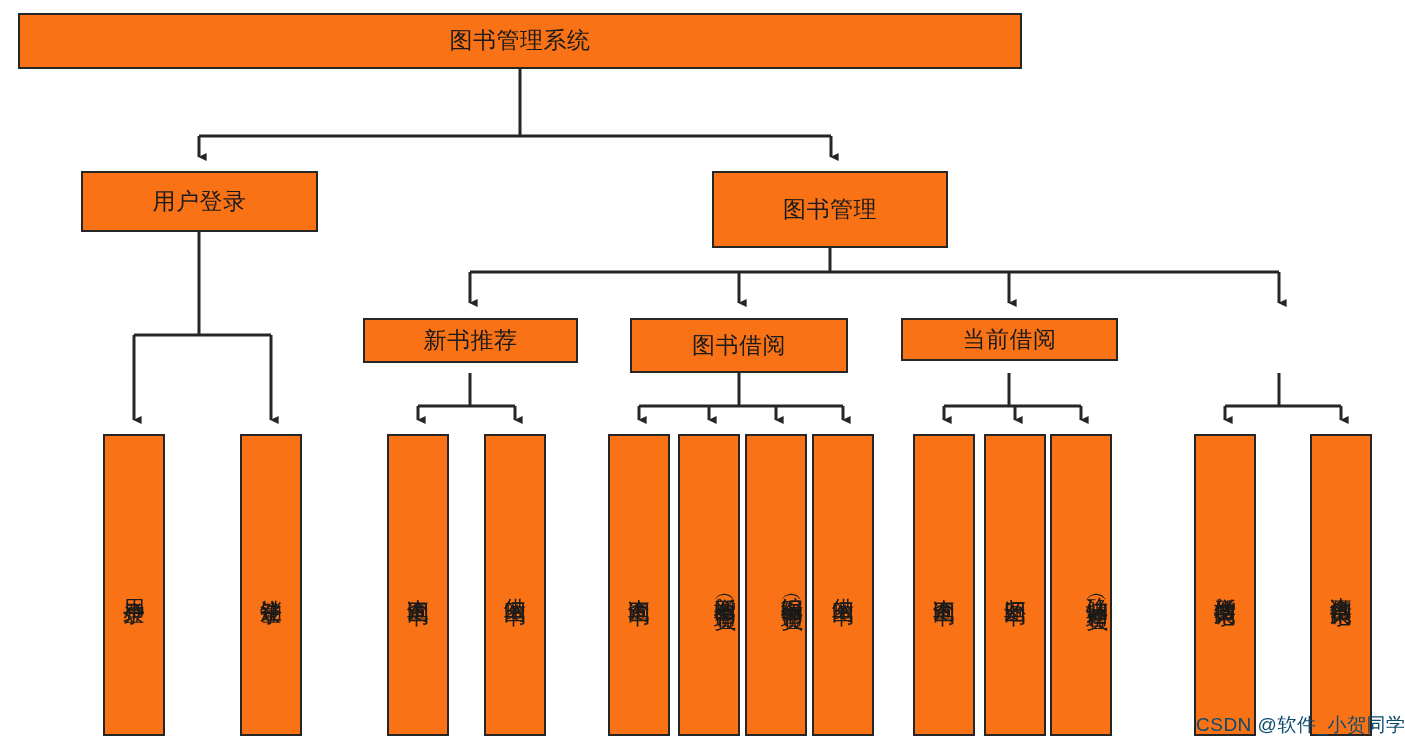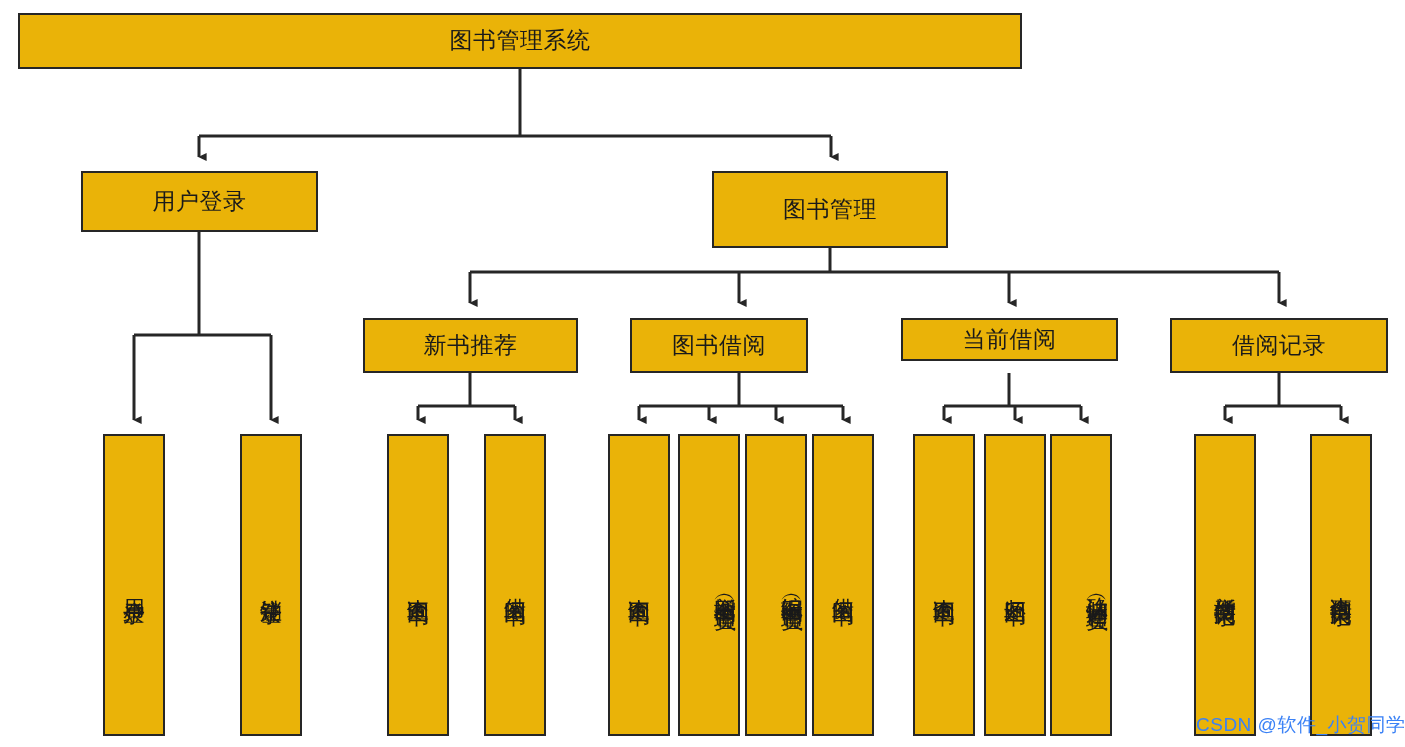--- a/index.html
+++ b/index.html
@@ -21,21 +21,21 @@
     position: absolute;
     left: 0;
     top: 0;
     width: 1405px;
     height: 747px;
   }
   .node-box {
     position: absolute;
     box-sizing: border-box;
     border: 2.5px solid #262626;
-    background: #eab308;
+    background: #f97316;
     display: flex;
     align-items: center;
     justify-content: center;
     color: #1a1a1a;
   }
   .node-h {
     font-size: 23px;
     line-height: 1.1;
     letter-spacing: 0.5px;
     white-space: nowrap;
@@ -53,21 +53,21 @@
   .node-v.align-mid {
     align-items: center;
     padding-top: 0;
   }
   .node-label {
     display: block;
   }
   .watermark {
     position: absolute;
     font-size: 19px;
-    color: #3b82f6;
+    color: #0c4a6e;
     white-space: nowrap;
     letter-spacing: 0.5px;
   }
 </style>
 </head>
 <body>
 
 <div id="diagram-root">
 
   <svg id="diagram-svg" viewBox="0 0 1405 747" xmlns="http://www.w3.org/2000/svg">
@@ -136,32 +136,29 @@
     <span class="node-label">图书管理系统</span>
   </div>
 
   <div class="node-box node-h" style="left:81px; top:171px; width:237px; height:61px;">
     <span class="node-label">用户登录</span>
   </div>
   <div class="node-box node-h" style="left:712px; top:171px; width:236px; height:77px;">
     <span class="node-label">图书管理</span>
   </div>
 
-  <div class="node-box node-h" style="left:363px; top:318px; width:215px; height:55px;">
+  <div class="node-box node-h" style="left:363px; top:318px; width:215px; height:45px;">
     <span class="node-label">新书推荐</span>
   </div>
-  <div class="node-box node-h" style="left:630px; top:318px; width:178px; height:55px;">
+  <div class="node-box node-h" style="left:630px; top:318px; width:218px; height:55px;">
     <span class="node-label">图书借阅</span>
   </div>
   <div class="node-box node-h" style="left:901px; top:318px; width:217px; height:43px;">
     <span class="node-label">当前借阅</span>
   </div>
-  <div class="node-box node-h" style="left:1170px; top:318px; width:218px; height:55px;">
-    <span class="node-label">借阅记录</span>
-  </div>
 
   <div class="node-box node-v align-mid" style="left:103px; top:434px; width:62px; height:302px;">
     <span class="node-label">用户登录</span>
   </div>
   <div class="node-box node-v align-mid" style="left:240px; top:434px; width:62px; height:302px;">
     <span class="node-label">注销登录</span>
   </div>
 
   <div class="node-box node-v align-mid" style="left:387px; top:434px; width:62px; height:302px;">
     <span class="node-label">查询图书</span>

